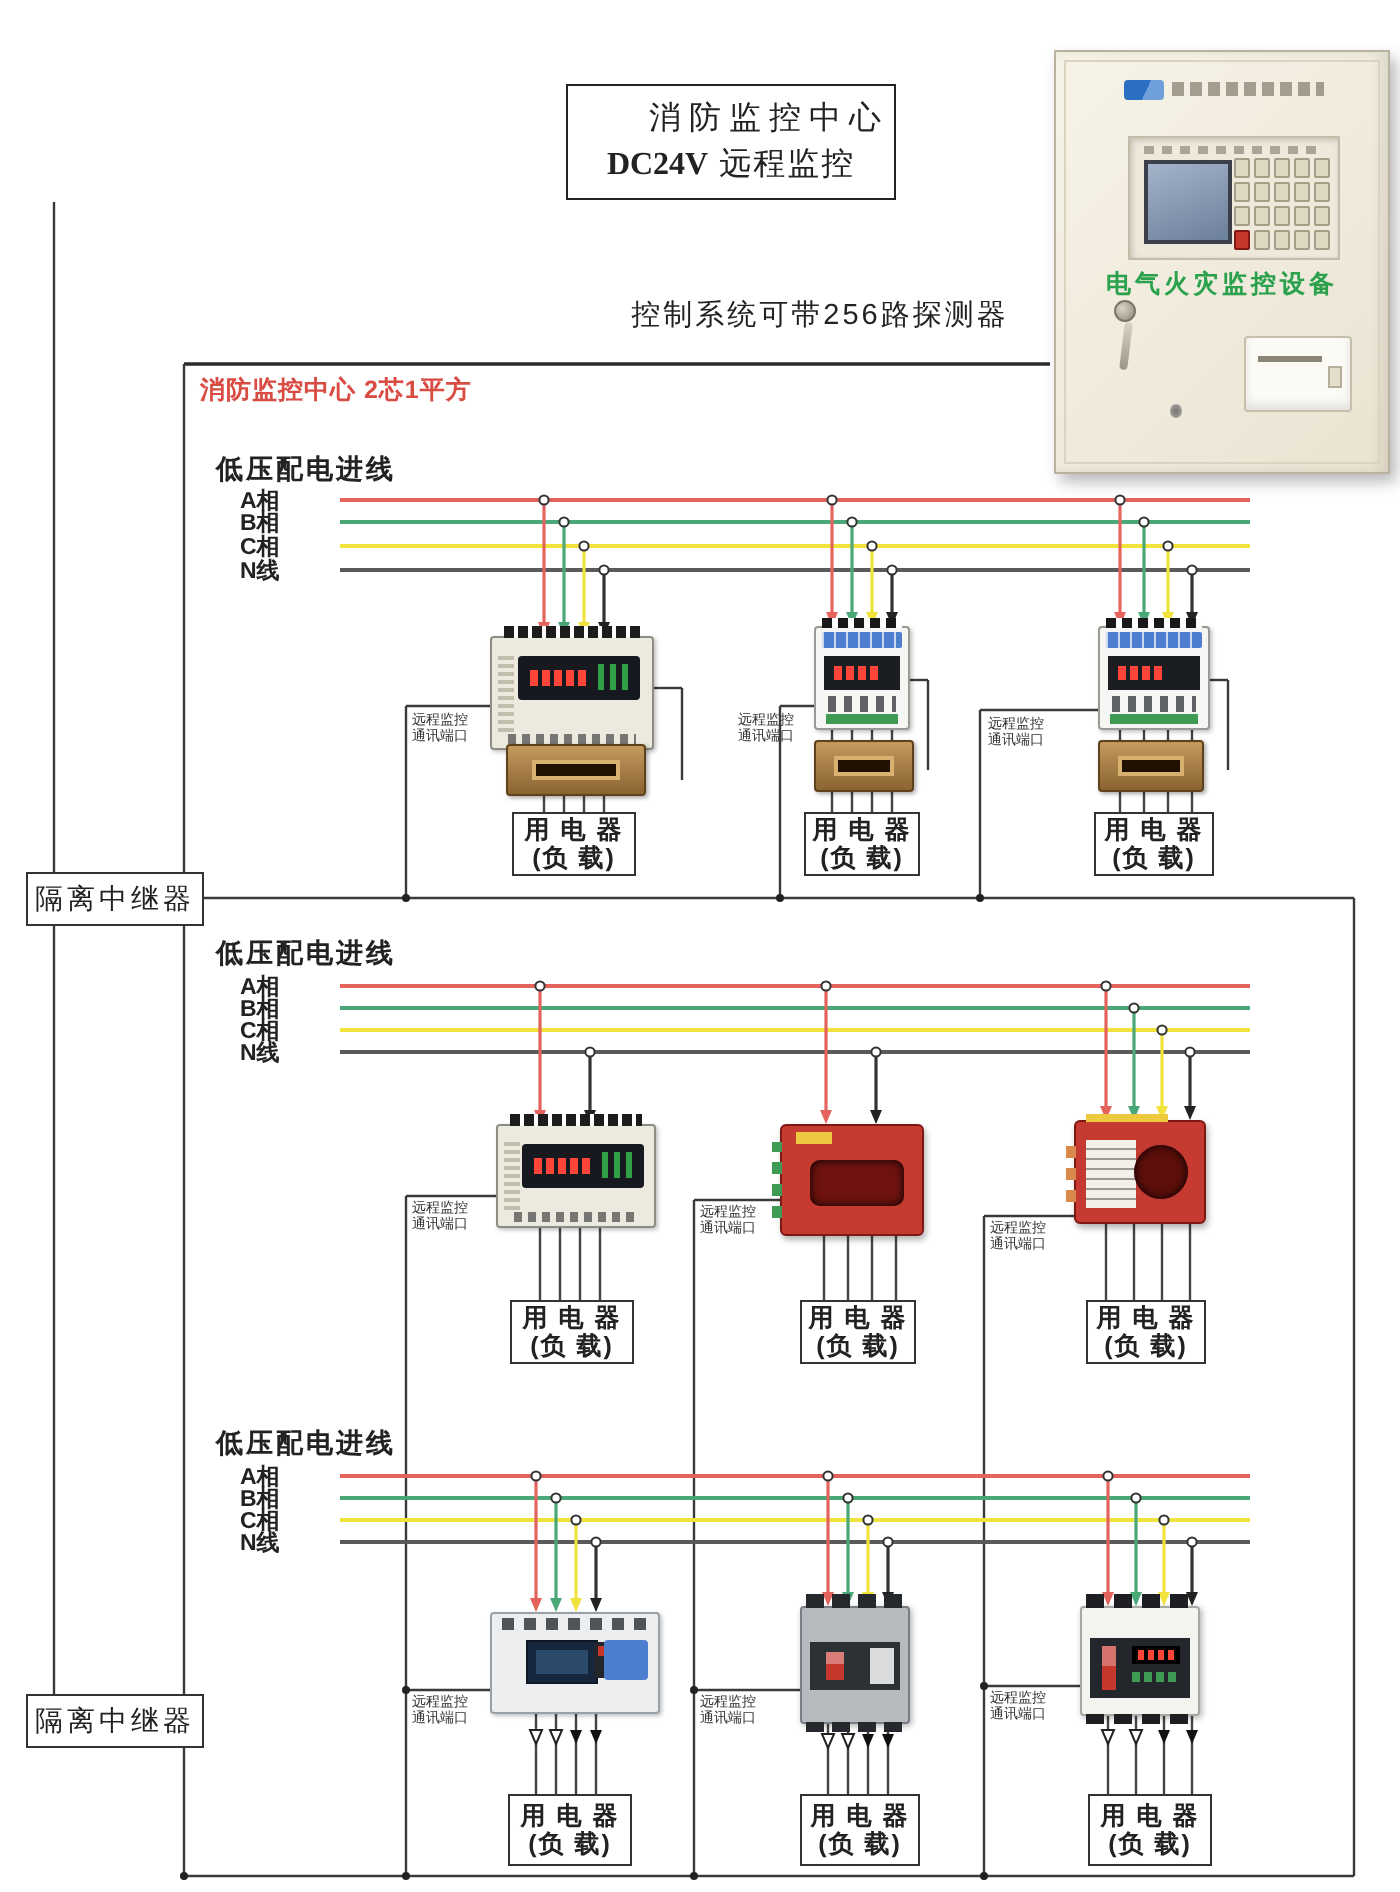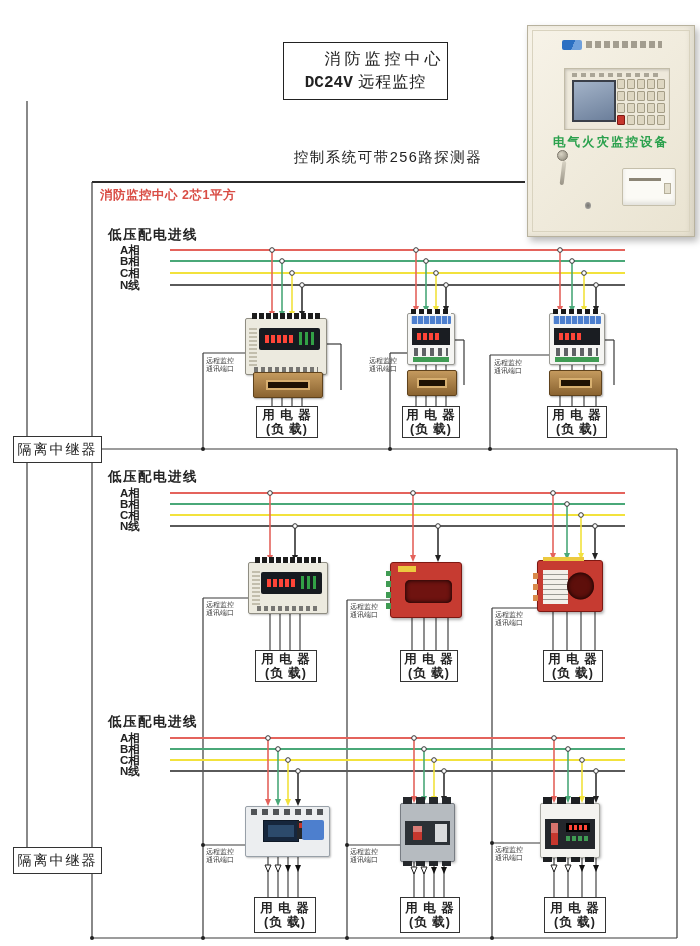--- a/index.html
+++ b/index.html
@@ -29,21 +29,21 @@
   circle.dot{fill:#222;}
 
   
   .notebox{border:1.5px solid #222;background:#fff;color:var(--red_text);
            font-weight:bold;font-size:12.5px;display:flex;align-items:center;
            justify-content:center;letter-spacing:.3px;}
   .centerbox{border:1.5px solid #222;background:#fff;display:flex;flex-direction:column;
              align-items:center;justify-content:center;gap:2px;}
   .cb1{font-size:16px;letter-spacing:4px;margin-left:38px;}
   .cb2{font-size:16px;letter-spacing:1px;}
-  .cb2 b{font-family:Liberation Mono, monospace;letter-spacing:0;}
+  .cb2 b{font-family:Liberation Serif, serif;letter-spacing:0;}
   .rednote{color:var(--red_text);font-weight:bold;font-size:12.5px;letter-spacing:.5px;}
   .caplabel{font-size:14.5px;letter-spacing:1.5px;text-align:center;}
   .bushdr{font-weight:bold;font-size:13.5px;letter-spacing:1.5px;}
   .phlabel{font-weight:bold;font-size:11.5px;text-align:left;width:46px;}
   .repeater{border:1.5px solid #333;background:#fff;display:flex;align-items:center;
             justify-content:center;font-size:14px;letter-spacing:2px;}
   .loadbox{border:1.5px solid #333;background:#fff;display:flex;flex-direction:column;
            align-items:center;justify-content:center;font-weight:bold;font-size:12.5px;
            line-height:14px;letter-spacing:1px;}
   .commlbl{font-size:7px;line-height:7.5px;color:#333;width:34px;}
@@ -388,21 +388,21 @@
     <path class="af" d="M579,865h6l-3,7z"></path>
       <path class="af" d="M593,865h6l-3,7z"></path>
   </svg>
 
 
   <div class="abs lay centerbox" style="left:283px;top:42px;width:165px;height:58px;">
     <div class="cb1">消防监控中心</div>
     <div class="cb2"><b>DC24V</b> <span>远程监控</span></div>
   </div>
 
-  <div class="abs lay caplabel" style="left:278px;top:148px;width:220px;">控制系统可带256路探测器</div>
+  <div class="abs lay caplabel" style="left:300px;top:148px;width:220px;">控制系统可带256路探测器</div>
 
   <div class="abs lay rednote" style="left:100px;top:187px;">消防监控中心 2芯1平方</div>
 
   <div class="abs cabinet" style="left:527px;top:25px;width:168px;height:212px;">
     <div class="sp door"></div>
     <div class="sp logo">
       <span class="logomark"></span>
       <span class="logotxt"></span>
     </div>
     <div class="sp ctrl">

